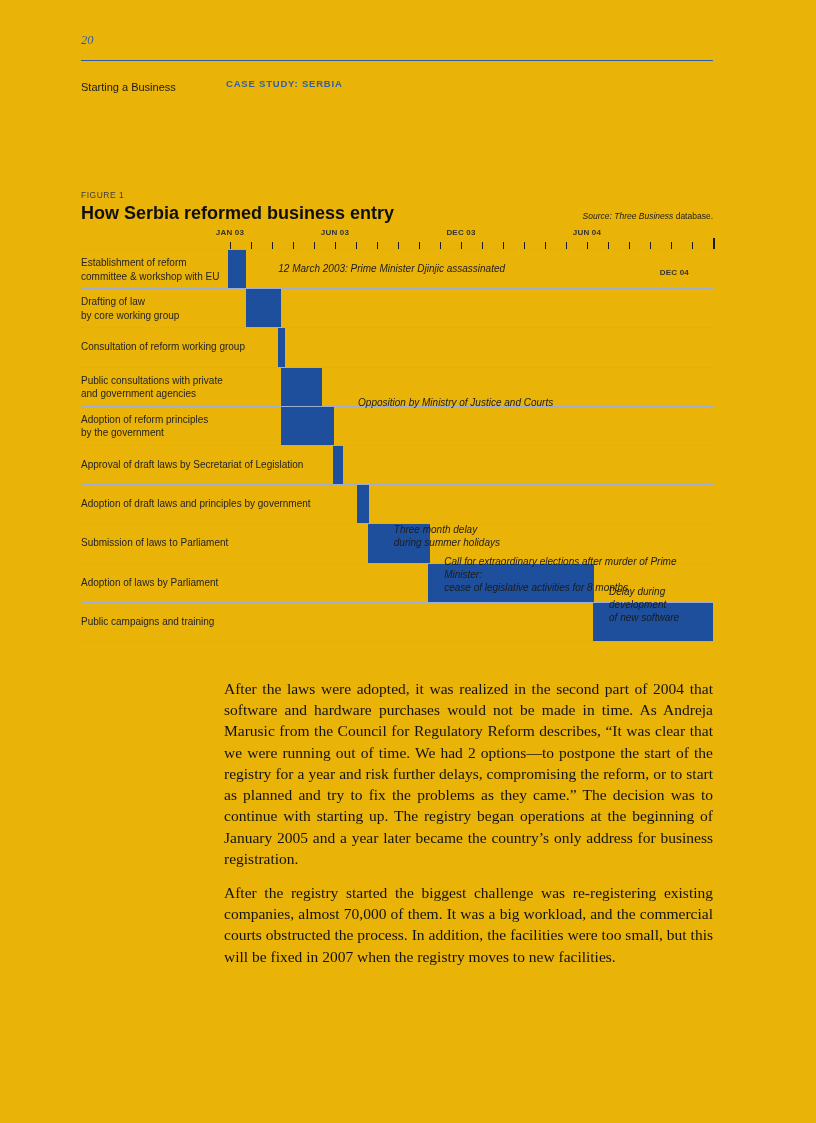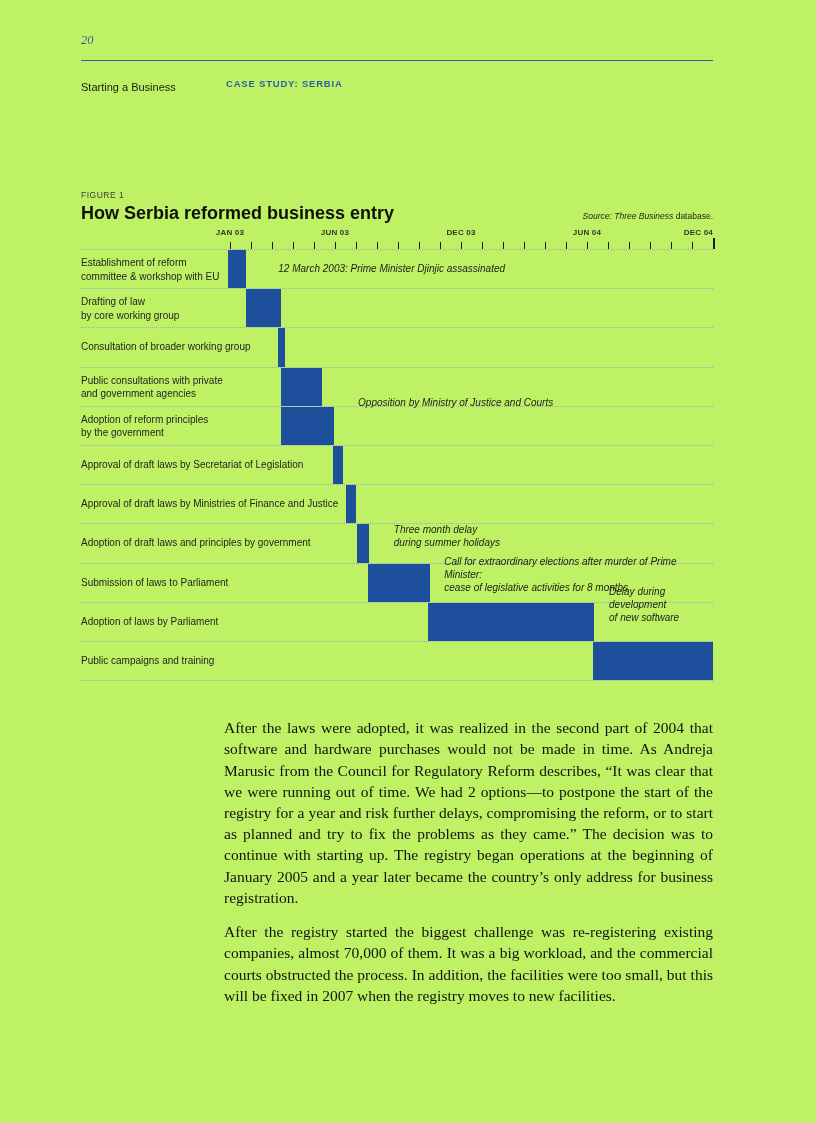--- a/index.html
+++ b/index.html
@@ -3,21 +3,21 @@
 <meta charset="utf-8">
 <style>
   :root{
     --accent:#2d5fa6;
     --bar:#1d4f9c;
     --divider:#9aa8d4;
     --ink:#1a1a1a;
   }
   html,body{margin:0;padding:0;background:#e8e8e8;}
   .page{
-    position:relative;width:816px;height:1123px;margin:0 auto;background:#bef264;
+    position:relative;width:816px;height:1123px;margin:0 auto;background:#eab308;
     padding:33px 103px 0 81px;box-sizing:border-box;
     font-family:"Liberation Sans",sans-serif;color:var(--ink);overflow:hidden;
   }
   
   .pagenum{font-family:"Liberation Serif",serif;font-style:italic;font-size:12.5px;color:var(--accent);}
   .rule{border:0;border-top:1.5px solid var(--accent);margin:12px 0 0 0;}
   .runhead{position:relative;margin-top:16px;height:16px;}
   .rh-left{font-size:11px;font-weight:500;color:#1a1a1a;}
   .rh-right{position:absolute;left:145px;top:1px;font-size:9.5px;font-weight:600;letter-spacing:.8px;color:var(--accent);}
   
@@ -88,54 +88,50 @@
         <div class="g-tick" style="left: 527px;"></div>
         <div class="g-tick" style="left: 548px;"></div>
         <div class="g-tick" style="left: 569px;"></div>
         <div class="g-tick" style="left: 590px;"></div>
         <div class="g-tick" style="left: 611px;"></div>
         <div class="g-tick major" style="left: 632px;"></div>
         <span class="g-axis-label" style="left: 149px;">JAN 03</span>
         <span class="g-axis-label" style="left: 254px;">JUN 03</span>
         <span class="g-axis-label" style="left: 380px;">DEC 03</span>
         <span class="g-axis-label" style="left: 506px;">JUN 04</span>
-        <span class="g-axis-label end" style="left: 632px;">DEC 04</span>
+        <span class="g-axis-label end" style="left: 608px; margin-top: 40px;">DEC 04</span>
       </div>
     <div class="g-rows">
         <div class="g-row">
           <div class="g-label">Establishment of reform
 committee &amp; workshop with EU</div>
           <div class="g-bar" style="left: 146.9px; width: 18.06px; background: rgb(29, 79, 156);"></div>
         </div>
         <div class="g-row">
           <div class="g-label">Drafting of law
 by core working group</div>
           <div class="g-bar" style="left: 164.96px; width: 35.49px; background: rgb(29, 79, 156);"></div>
         </div>
         <div class="g-row">
-          <div class="g-label">Consultation of broader working group</div>
+          <div class="g-label">Consultation of reform working group</div>
           <div class="g-bar" style="left: 197.3px; width: 6.3px; background: rgb(29, 79, 156);"></div>
         </div>
         <div class="g-row">
           <div class="g-label">Public consultations with private
 and government agencies</div>
           <div class="g-bar" style="left: 200.45px; width: 40.95px; background: rgb(29, 79, 156);"></div>
         </div>
         <div class="g-row">
           <div class="g-label">Adoption of reform principles
 by the government</div>
           <div class="g-bar" style="left: 200.45px; width: 52.5px; background: rgb(29, 79, 156);"></div>
         </div>
         <div class="g-row">
           <div class="g-label">Approval of draft laws by Secretariat of Legislation</div>
           <div class="g-bar" style="left: 251.9px; width: 10.5px; background: rgb(29, 79, 156);"></div>
-        </div>
-        <div class="g-row">
-          <div class="g-label">Approval of draft laws by Ministries of Finance and Justice</div>
-          <div class="g-bar" style="left: 264.5px; width: 10.5px; background: rgb(29, 79, 156);"></div>
         </div>
         <div class="g-row">
           <div class="g-label">Adoption of draft laws and principles by government</div>
           <div class="g-bar" style="left: 276.05px; width: 11.97px; background: rgb(29, 79, 156);"></div>
         </div>
         <div class="g-row">
           <div class="g-label">Submission of laws to Parliament</div>
           <div class="g-bar" style="left: 286.97px; width: 61.95px; background: rgb(29, 79, 156);"></div>
         </div>
         <div class="g-row">

